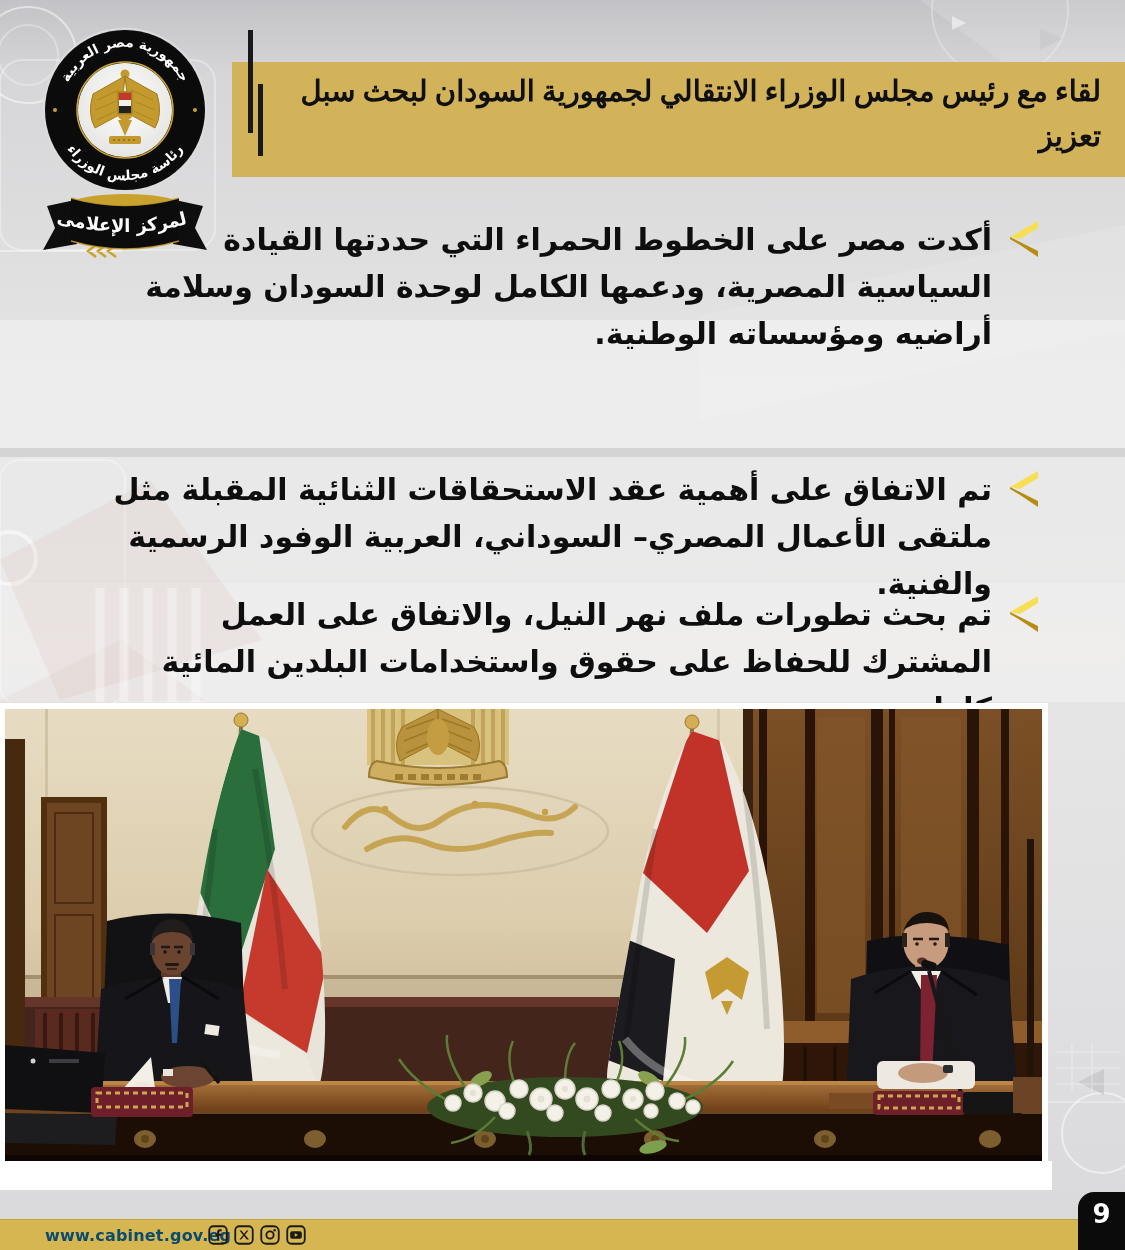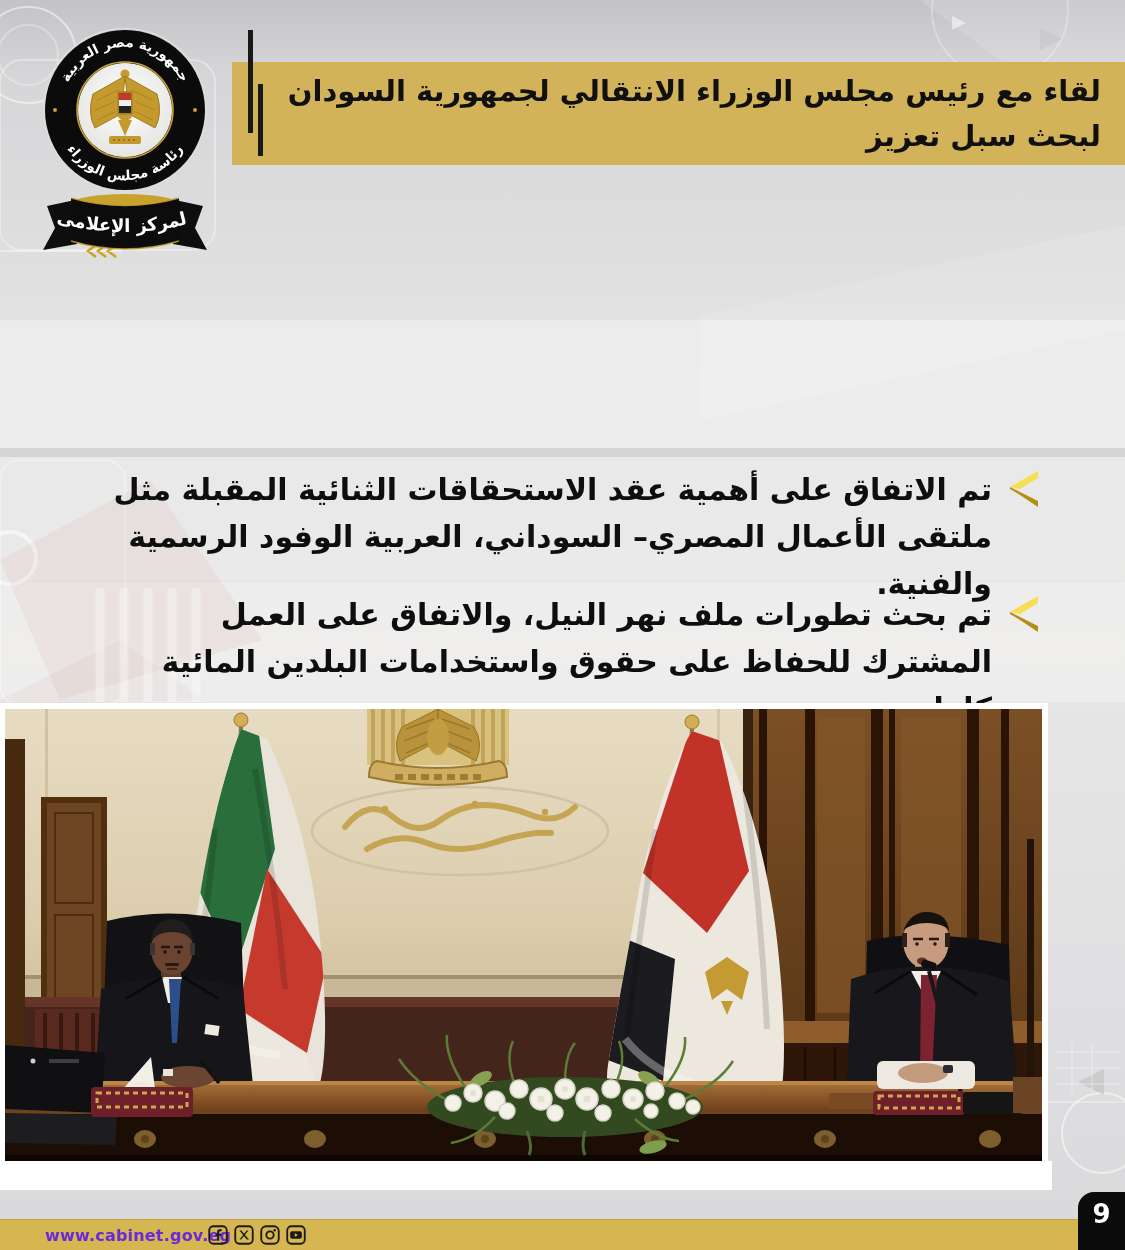--- a/index.html
+++ b/index.html
@@ -9,38 +9,38 @@
   html,body{margin:0;padding:0;}
   body{font-family:"DejaVu Sans","Liberation Sans",sans-serif;background:#9a9a9e;}
   .page{position:relative;width:1125px;height:1250px;margin:0 auto;overflow:hidden;
         background:linear-gradient(180deg,#c3c3c7 0%,#d6d6d8 6%,#e2e2e3 26%,#e8e7e6 52%,#e0e0e2 78%,#d9d9db 100%);}
   .bg-deco{position:absolute;left:0;top:0;z-index:0;}
   
   .logo{position:absolute;left:35px;top:22px;width:180px;height:230px;z-index:3;}
   .vbar{position:absolute;background:#191919;z-index:2;}
   .vbar1{left:248px;top:30px;width:5px;height:103px;}
   .vbar2{left:258px;top:84px;width:5px;height:72px;}
-  .title-box{position:absolute;left:232px;right:0;top:62px;height:103px;background:var(--gold);
-             z-index:1;direction:rtl;text-align:right;padding:7px 24px 0 10px;box-sizing:border-box;}
+  .title-box{position:absolute;left:232px;right:0;top:62px;height:115px;background:var(--gold);
+             z-index:1;direction:rtl;text-align:right;padding:7px 24px 0 10px;box-sizing:border-box;font-family:Liberation Serif, serif;}
   .title-box .tl{font-size:29px;line-height:45px;font-weight:bold;color:#101010;letter-spacing:-.3px;}
   
   .bullet{position:absolute;right:85px;width:960px;display:flex;direction:rtl;gap:14px;z-index:2;}
   .b1{top:216px;} .b2{top:341px;} .b3{top:466px;} .b4{top:591px;}
   .bullet p{margin:0;width:900px;font-size:30px;line-height:47px;font-weight:bold;color:#0e0e0e;
             direction:rtl;text-align:right;letter-spacing:-.3px;}
   .chev{flex:0 0 auto;margin-top:5px;}
   
   .photo-frame{position:absolute;left:-1px;top:703px;width:1037px;height:452px;border:6px solid #ffffff;
                z-index:2;background:#d8cbb0;}
   .photo-frame svg{display:block;}
   
   .white-strip{position:absolute;left:0;top:1161px;width:1052px;height:29px;background:#ffffff;z-index:1;}
   .gold-bar{position:absolute;left:0;top:1219px;width:1125px;height:31px;background:var(--footer-gold);
             border-top:1px solid #c0a23e;z-index:2;}
-  .site{position:absolute;left:45px;top:6px;font-size:16px;font-weight:bold;color:#6d28d9;letter-spacing:.2px;}
+  .site{position:absolute;left:45px;top:6px;font-size:16px;font-weight:bold;color:#0c4a6e;letter-spacing:.2px;}
   .socials{position:absolute;left:208px;top:5px;display:flex;gap:6px;}
   .socials .sic{display:block;width:20px;height:20px;}
   .page-badge{position:absolute;left:1078px;top:1192px;width:47px;height:58px;background:#0b0b0b;
               border-radius:16px 0 0 0;z-index:3;text-align:center;}
   .page-badge span{color:#ffffff;font-size:26px;font-weight:bold;line-height:44px;}
 </style>
 </head>
 <body>
 
 <div class="page">
@@ -127,20 +127,27 @@
     </g>
   </svg>
 
   <div class="vbar vbar1"></div>
   <div class="vbar vbar2"></div>
 
   <div class="title-box">
     <div class="tl">لقاء مع رئيس مجلس الوزراء الانتقالي لجمهورية السودان لبحث سبل تعزيز</div>
   </div>
 
+  <div class="bullet b1">
+    <svg class="chev" width="34" height="36" viewBox="0 0 34 36">
+      <polygon points="32,0 4,16 14,18 32,7" fill="var(--chev-light)"></polygon>
+      <polygon points="4,16 32,30 32,36 14,24 4,18" fill="var(--chev-dark)"></polygon>
+    </svg>
+    <p>أكدت مصر على الخطوط الحمراء التي حددتها القيادة السياسية المصرية، ودعمها الكامل لوحدة السودان وسلامة أراضيه ومؤسساته الوطنية.</p>
+  </div>
   <div class="bullet b3">
     <svg class="chev" width="34" height="36" viewBox="0 0 34 36">
       <polygon points="32,0 4,16 14,18 32,7" fill="var(--chev-light)"></polygon>
       <polygon points="4,16 32,30 32,36 14,24 4,18" fill="var(--chev-dark)"></polygon>
     </svg>
     <p>تم الاتفاق على أهمية عقد الاستحقاقات الثنائية المقبلة مثل ملتقى الأعمال المصري– السوداني، العربية الوفود الرسمية والفنية.</p>
   </div>
   <div class="bullet b4">
     <svg class="chev" width="34" height="36" viewBox="0 0 34 36">
       <polygon points="32,0 4,16 14,18 32,7" fill="var(--chev-light)"></polygon>

